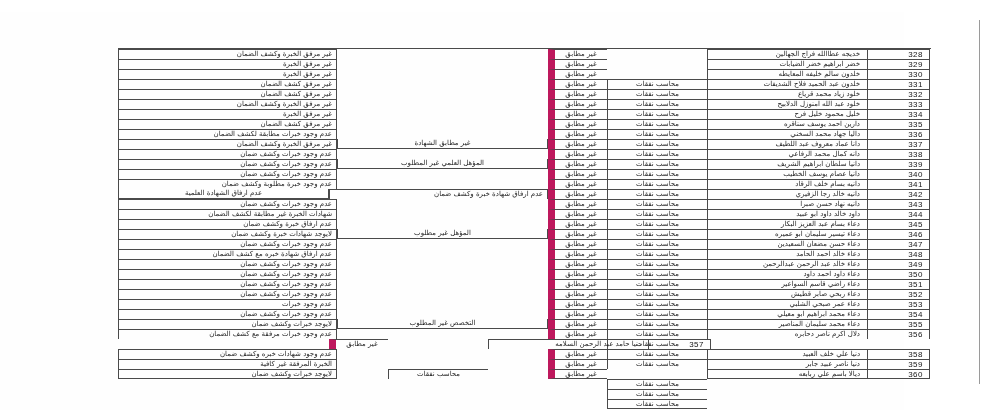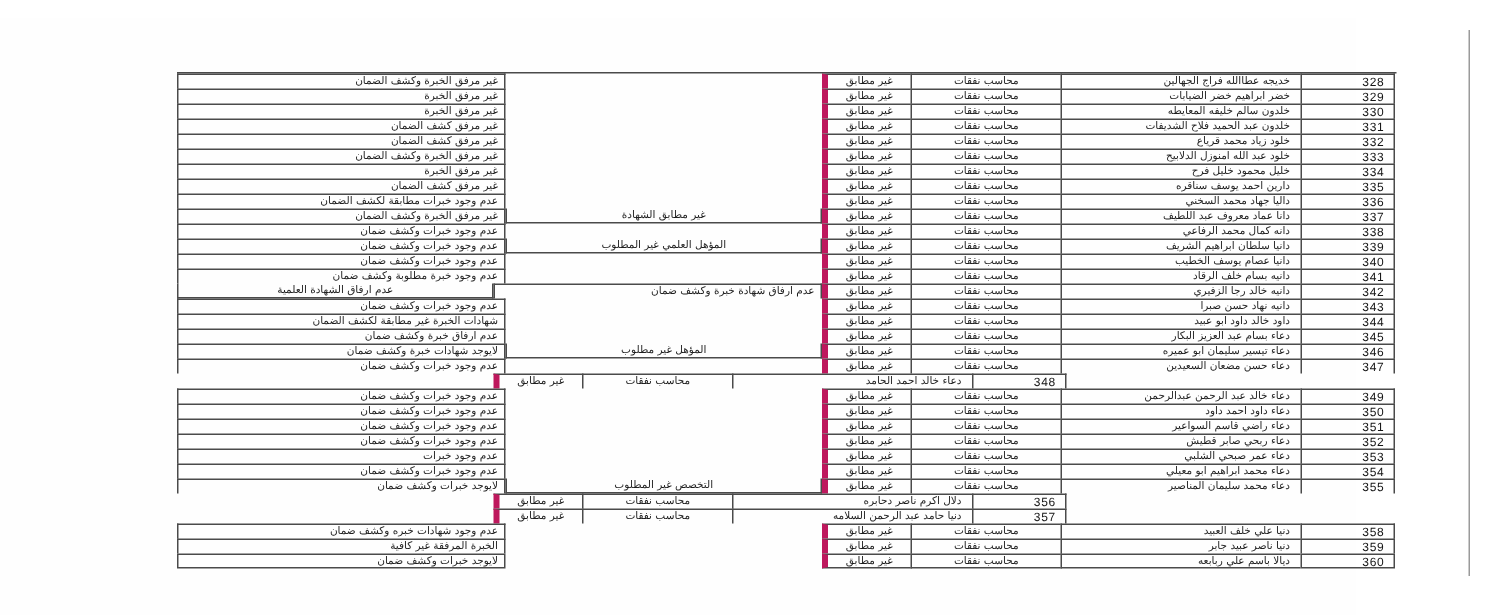--- a/index.html
+++ b/index.html
@@ -47,29 +47,30 @@
     width:211px;
     border-top:none !important;
     direction:rtl;
     text-align:center;
   }
   .note-cell.has-note{
     border:1px solid #4a4a4a;
   }
   .status-cell{
     width:59px;
-    border-left:4px solid #be185d;
+    border-left:7px solid #be185d;
     direction:rtl;
     text-align:center;
   }
   .job-cell{
     width:100px;
     border-left:1px solid #4a4a4a;
     direction:rtl;
     text-align:center;
+    margin-top:30px;
   }
   .name-cell{
     width:160px;
     border-left:1px solid #4a4a4a;
     direction:rtl;
     text-align:right;
     padding-right:7px;
   }
   .num-cell{
     width:63px;
@@ -254,20 +255,21 @@
       </div>
       <div class="t-row">
         <div class="cell reason-cell bordered">عدم وجود خبرات وكشف ضمان</div>
         <div class="cell note-cell"></div>
         <div class="cell status-cell bordered">غير مطابق</div>
         <div class="cell job-cell bordered">محاسب نفقات</div>
         <div class="cell name-cell bordered">دعاء حسن مضعان السعيدين</div>
         <div class="cell num-cell bordered">347</div>
       </div>
       <div class="t-row">
+        <div class="cell reason-cell bordered">عدم ارفاق شهادة خبره مع كشف الضمان</div>
         <div class="cell note-cell"></div>
         <div class="cell status-cell bordered">غير مطابق</div>
         <div class="cell job-cell bordered">محاسب نفقات</div>
         <div class="cell name-cell bordered">دعاء خالد احمد الحامد</div>
         <div class="cell num-cell bordered">348</div>
       </div>
       <div class="t-row">
         <div class="cell reason-cell bordered">عدم وجود خبرات وكشف ضمان</div>
         <div class="cell note-cell"></div>
         <div class="cell status-cell bordered">غير مطابق</div>
@@ -317,20 +319,21 @@
       </div>
       <div class="t-row">
         <div class="cell reason-cell bordered">لايوجد خبرات وكشف ضمان</div>
         <div class="cell note-cell has-note bordered">التخصص غير المطلوب</div>
         <div class="cell status-cell bordered">غير مطابق</div>
         <div class="cell job-cell bordered">محاسب نفقات</div>
         <div class="cell name-cell bordered">دعاء محمد سليمان المناصير</div>
         <div class="cell num-cell bordered">355</div>
       </div>
       <div class="t-row">
+        <div class="cell reason-cell bordered">عدم وجود خبرات مرفقة مع كشف الضمان</div>
         <div class="cell note-cell"></div>
         <div class="cell status-cell bordered">غير مطابق</div>
         <div class="cell job-cell bordered">محاسب نفقات</div>
         <div class="cell name-cell bordered">دلال اكرم ناصر دحابره</div>
         <div class="cell num-cell bordered">356</div>
       </div>
       <div class="t-row">
         <div class="cell note-cell"></div>
         <div class="cell status-cell bordered">غير مطابق</div>
         <div class="cell job-cell bordered">محاسب نفقات</div>

